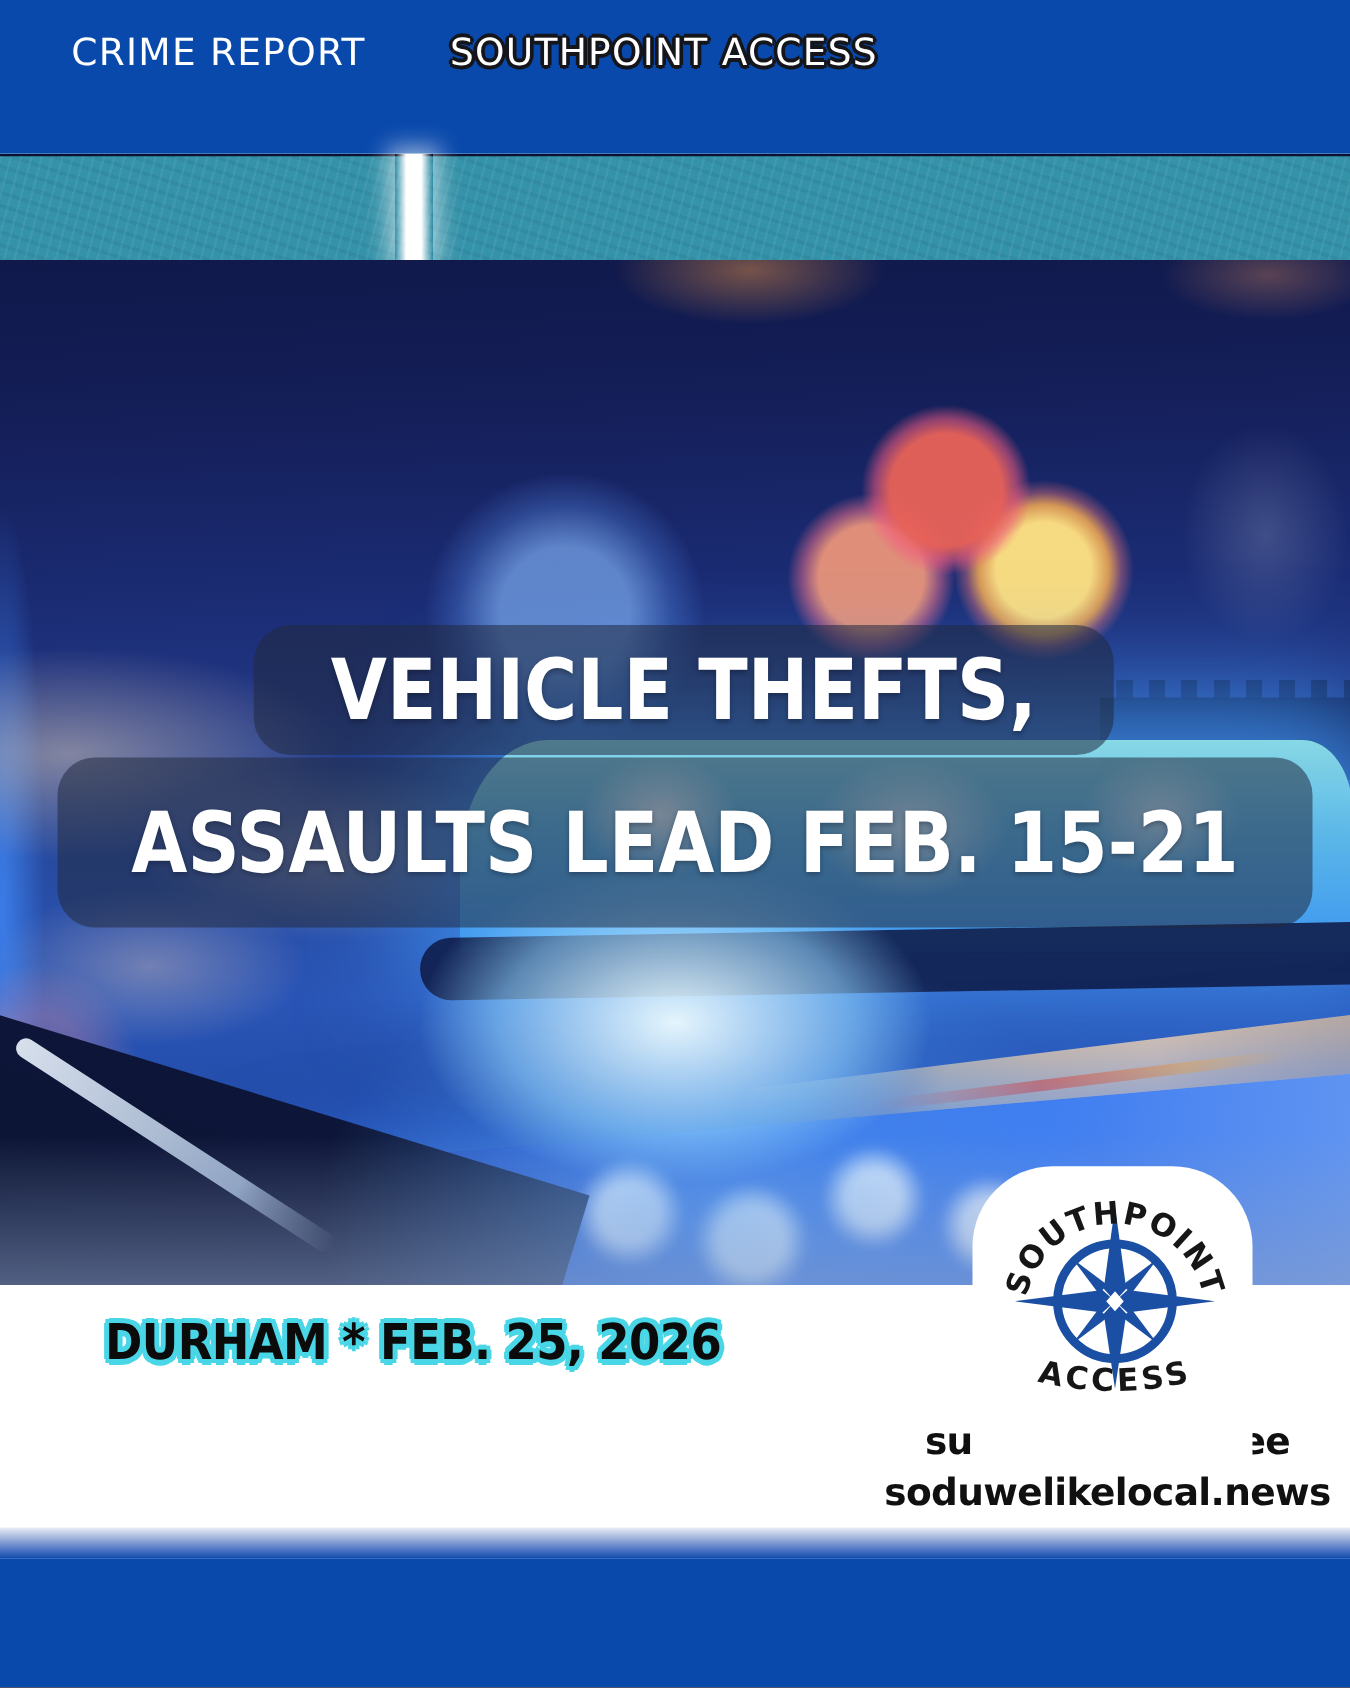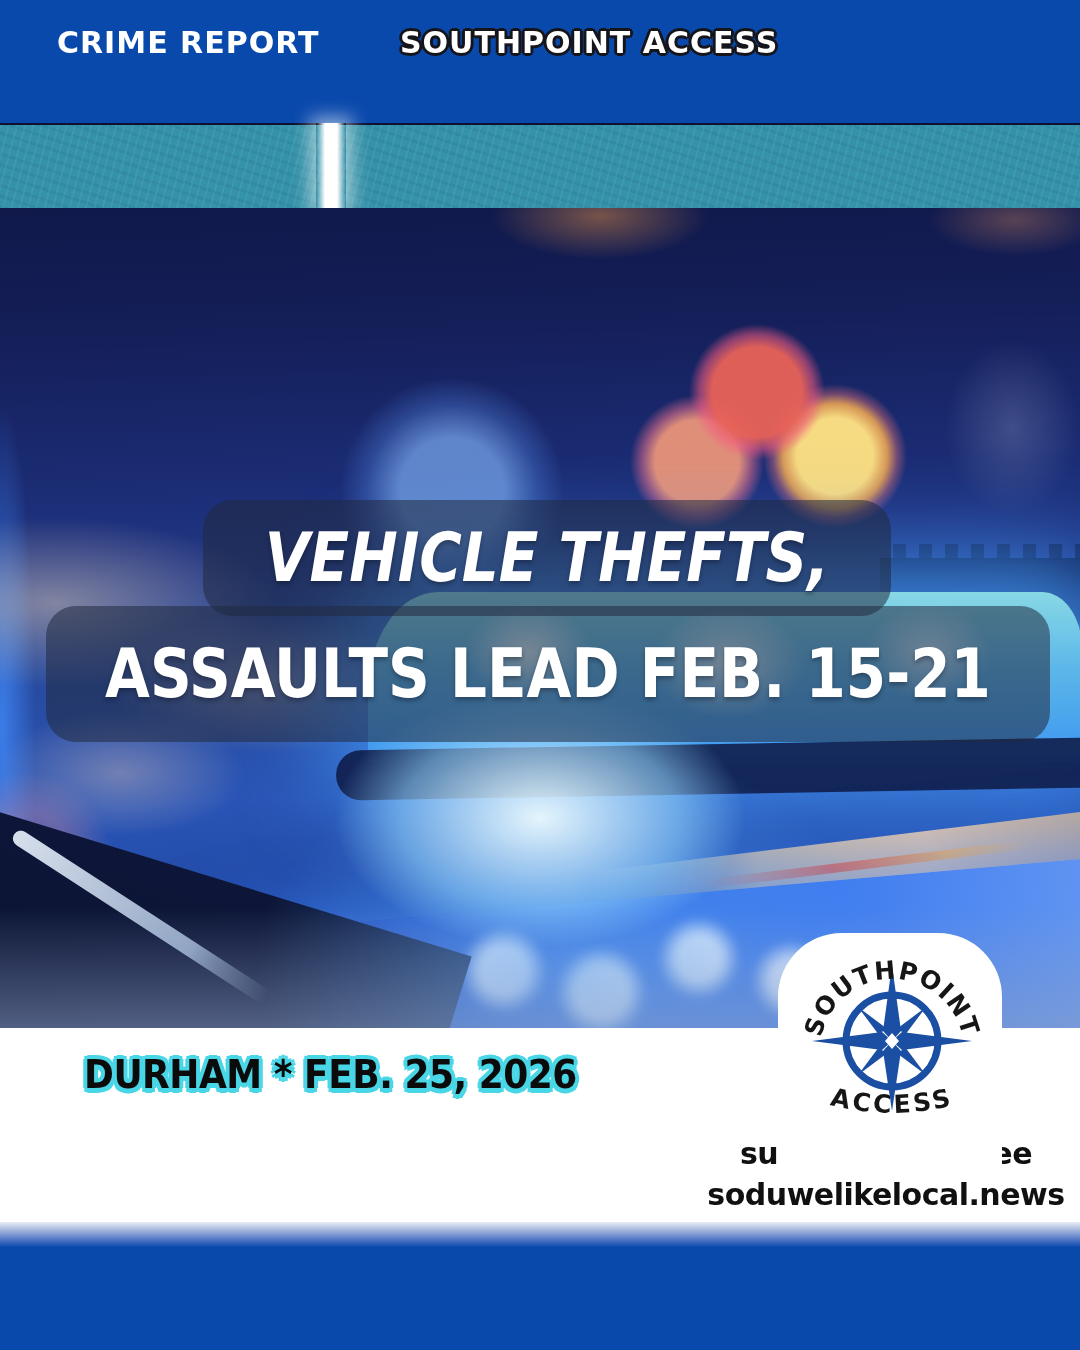--- a/index.html
+++ b/index.html
@@ -12,23 +12,23 @@
   .bar-top{position:absolute;left:0;top:0;width:1080px;height:123px;background:#0a49ac;}
   
   .band{
     position:absolute;left:0;top:123px;width:1080px;height:85px;background:#3492a9;
     background-image:
       repeating-linear-gradient(105deg, rgba(255,255,255,.06) 0 2px, rgba(255,255,255,0) 2px 8px),
       repeating-linear-gradient(18deg, rgba(10,60,80,.08) 0 3px, rgba(10,60,80,0) 3px 10px);
     box-shadow:0 2px 0 #0d1030 inset;
   }
   .band-label{position:absolute;top:0;height:85px;display:flex;align-items:center;
-    color:#fff;font-weight:700;font-size:30px;letter-spacing:1px;white-space:nowrap;}
+    color:#fff;font-weight:400;font-size:30px;letter-spacing:1px;white-space:nowrap;}
   .band-label.left{left:57px;}
-  .band-label.right{left:400px;
+  .band-label.right{left:360px;
     text-shadow:-2px -2px 0 #15151c,2px -2px 0 #15151c,-2px 2px 0 #15151c,2px 2px 0 #15151c,
                 -3px 0 0 #15151c,3px 0 0 #15151c,0 -3px 0 #15151c,0 3px 0 #15151c;}
   .band-divider{
     position:absolute;left:316px;top:123px;width:30px;height:85px;
     background:linear-gradient(90deg, rgba(255,255,255,0), #ffffff 30%, #ffffff 70%, rgba(255,255,255,0));
     box-shadow:0 0 18px 6px rgba(255,255,255,.55);
   }
   
   .photo{position:absolute;left:0;top:208px;width:1080px;height:820px;overflow:hidden;background:#131b4f;}
   .ph-base{position:absolute;inset:0;
@@ -85,21 +85,21 @@
       radial-gradient(circle at 470px 90px, rgba(255,255,255,.85) 0 20px, rgba(255,255,255,0) 40px);}
   .ph-apillar{position:absolute;left:-120px;top:660px;width:560px;height:300px;transform:rotate(17deg);
     background:linear-gradient(180deg,#0d1638,#0a1230);}
   .ph-rail{position:absolute;left:-10px;top:700px;width:300px;height:16px;transform:rotate(33deg);
     background:linear-gradient(90deg,#d7dfec,#93a7c4 70%, rgba(147,167,196,0));border-radius:8px;}
   .ph-bottomhaze{position:absolute;left:0;bottom:0;width:1080px;height:120px;
     background:linear-gradient(180deg, rgba(120,140,180,0), rgba(139,158,196,.55));}
   
   .hbox{position:absolute;background:rgba(33,42,63,.55);border-radius:30px;
     display:flex;align-items:center;justify-content:center;}
-  .hbox1{left:203px;top:292px;width:688px;height:116px;font-style:italic;}
+  .hbox1{left:203px;top:292px;width:688px;height:104px;}
   .hbox2{left:46px;top:398px;width:1004px;height:136px;}
   .htext{color:#fff;font-weight:800;font-size:58px;letter-spacing:0;white-space:nowrap;
     transform:scaleY(1.16);text-shadow:0 2px 4px rgba(10,15,30,.35);}
   
   .white-sec{position:absolute;left:0;top:1028px;width:1080px;height:194px;background:#ffffff;}
   .dateline{position:absolute;left:84px;top:1052px;color:#0b0b0b;font-weight:800;font-size:36px;
     letter-spacing:-0.5px;white-space:nowrap;transform:scaleY(1.1);transform-origin:left top;
     text-shadow:-3px -3px 0 #49d6e6,3px -3px 0 #49d6e6,-3px 3px 0 #49d6e6,3px 3px 0 #49d6e6,
                 -4px 0 0 #49d6e6,4px 0 0 #49d6e6,0 -4px 0 #49d6e6,0 4px 0 #49d6e6;}
   .footer-note{position:absolute;left:700px;top:1133px;width:372px;text-align:center;

